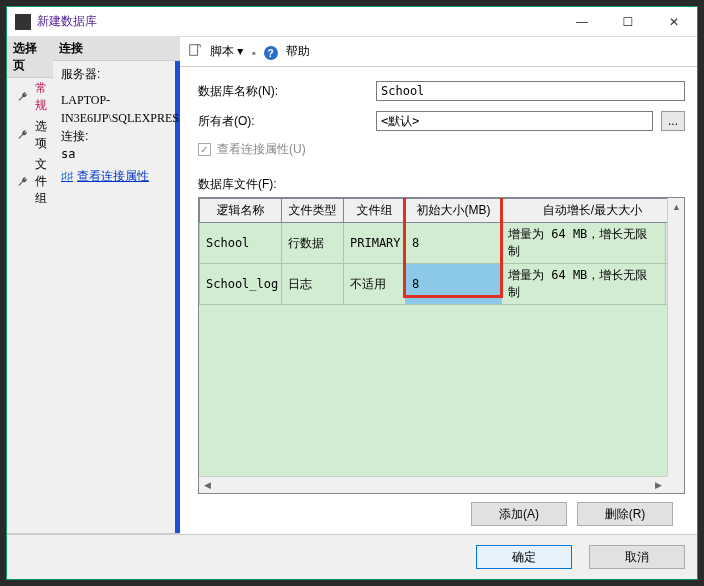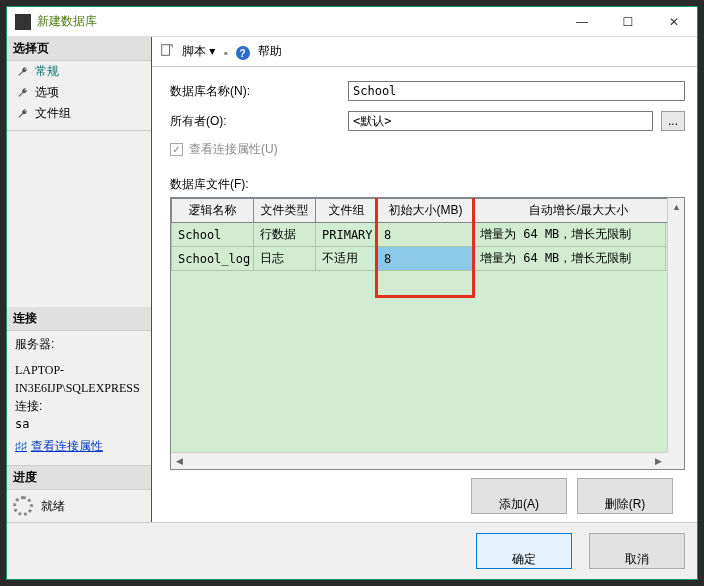--- a/index.html
+++ b/index.html
@@ -1,28 +1,28 @@
 <!DOCTYPE html>
 <html><head>
 <meta charset="utf-8">
 <style>
   * { box-sizing: border-box; font-family: "Microsoft YaHei", "SimSun", Tahoma, sans-serif; font-size: 12px; }
   body { margin: 0; background: #2a2a2a; padding: 6px; }
   .window { width: 692px; height: 574px; background: #fff; border: 1px solid #0a9b6a; display: flex; flex-direction: column; position: relative; }
   .titlebar { height: 30px; display: flex; align-items: center; border-bottom: 1px solid #ddd; }
   .title-icon { width: 16px; height: 16px; margin: 0 6px 0 8px; background: #333; display:inline-block; }
-  .title-text { flex: 1; color:#4d7c0f; }
+  .title-text { flex: 1; color:#4c1d95; }
   .winbtns { display: flex; }
   .winbtn { width: 46px; height: 30px; display:flex; align-items:center; justify-content:center; color:#333; }
   .body { flex:1; display:flex; min-height:0; }
-  .sidebar { width:145px; background:#f0f0f0; border-right:1px solid #1d4ed8; display:flex; flex-direction:column; }
+  .sidebar { width:173px; background:#f0f0f0; border-right:5px solid #1d4ed8; display:flex; }
   .side-section { border-bottom:1px solid #ccc; padding-bottom:6px; }
   .side-header { background:#e0e0e0; font-weight:bold; padding:3px 6px; border-bottom:1px solid #ccc; }
   .side-item { display:flex; align-items:center; padding:2px 6px 2px 10px; gap:6px; }
-  .side-item.selected { color:#0f766e;text-align:right; }
+  .side-item.selected { color:#be185d;text-align:right; }
   .wrench { width:12px; height:12px; display:inline-block; }
   .wrench svg { width:12px; height:12px; }
   .side-flex { flex:1; }
   .conn-block { padding:4px 8px; font-size:12px; line-height:1.5; }
   .link { color:#0033cc; text-decoration:underline; display:inline-flex; align-items:center; gap:4px; }
   .progress-row { display:flex; align-items:center; gap:8px; padding:6px;text-align:center; }
   .spinner { width:20px; height:20px; border:3px dotted #888; border-radius:50%; }
   .main { flex:1; display:flex; flex-direction:column; background:#fff; min-width:0; }
   .toolbar { padding:6px 8px; border-bottom:1px solid #ccc; display:flex; align-items:flex-end; gap:8px; }
   .tb-icon { width:14px; height:14px; }
@@ -42,21 +42,21 @@
   .grid td { border:1px solid #a8c8a8; padding:3px 6px; height:20px; font-family: Consolas, "SimSun", monospace; background:#d2ecd2; }
   .grid tr.datarow td { background:#d2ecd2; }
   .grid tr.editing td.editcell { background:#8cc8e8; }
   .cell-ellipsis { width:18px; text-align:center; background:#e8e8e8 !important; border-left:1px solid #999; }
   .highlight-box { position:absolute; border:3px solid #e03020; pointer-events:none; }
   .scroll-h { height:17px; background:#f0f0f0; border-top:1px solid #ccc; display:flex; align-items:center; position:absolute; bottom:0; left:0; right:17px; }
   .scroll-v { width:17px; background:#f0f0f0; border-left:1px solid #ccc; position:absolute; top:0; bottom:17px; right:0; }
   .scroll-corner { width:17px; height:17px; background:#f0f0f0; position:absolute; right:0; bottom:0; }
   .scrollbtn { width:17px; height:17px; display:flex; align-items:center; justify-content:center; color:#666; font-size:9px; }
   .action-row { padding:8px 12px 0; display:flex; justify-content:flex-end; gap:10px; }
-  .btn { min-width:96px; height:36px; border:1px solid #adadad; background:#e1e1e1; padding:0 14px; display:inline-flex; align-items:flex-end; justify-content:center; }
+  .btn { min-width:96px; height:24px; border:1px solid #adadad; background:#e1e1e1; padding:0 14px; display:inline-flex; align-items:center; justify-content:center; }
   .btn.primary { border:1px solid #0078d7; background:#e5f1fb; }
   .footer { border-top:1px solid #ccc; padding:10px 12px; display:flex; justify-content:flex-end; gap:17px; background:#f0f0f0; }
 </style>
 </head>
 <body>
 
 <div class="window">
 
   <div class="titlebar">
     <span class="title-icon"></span>

